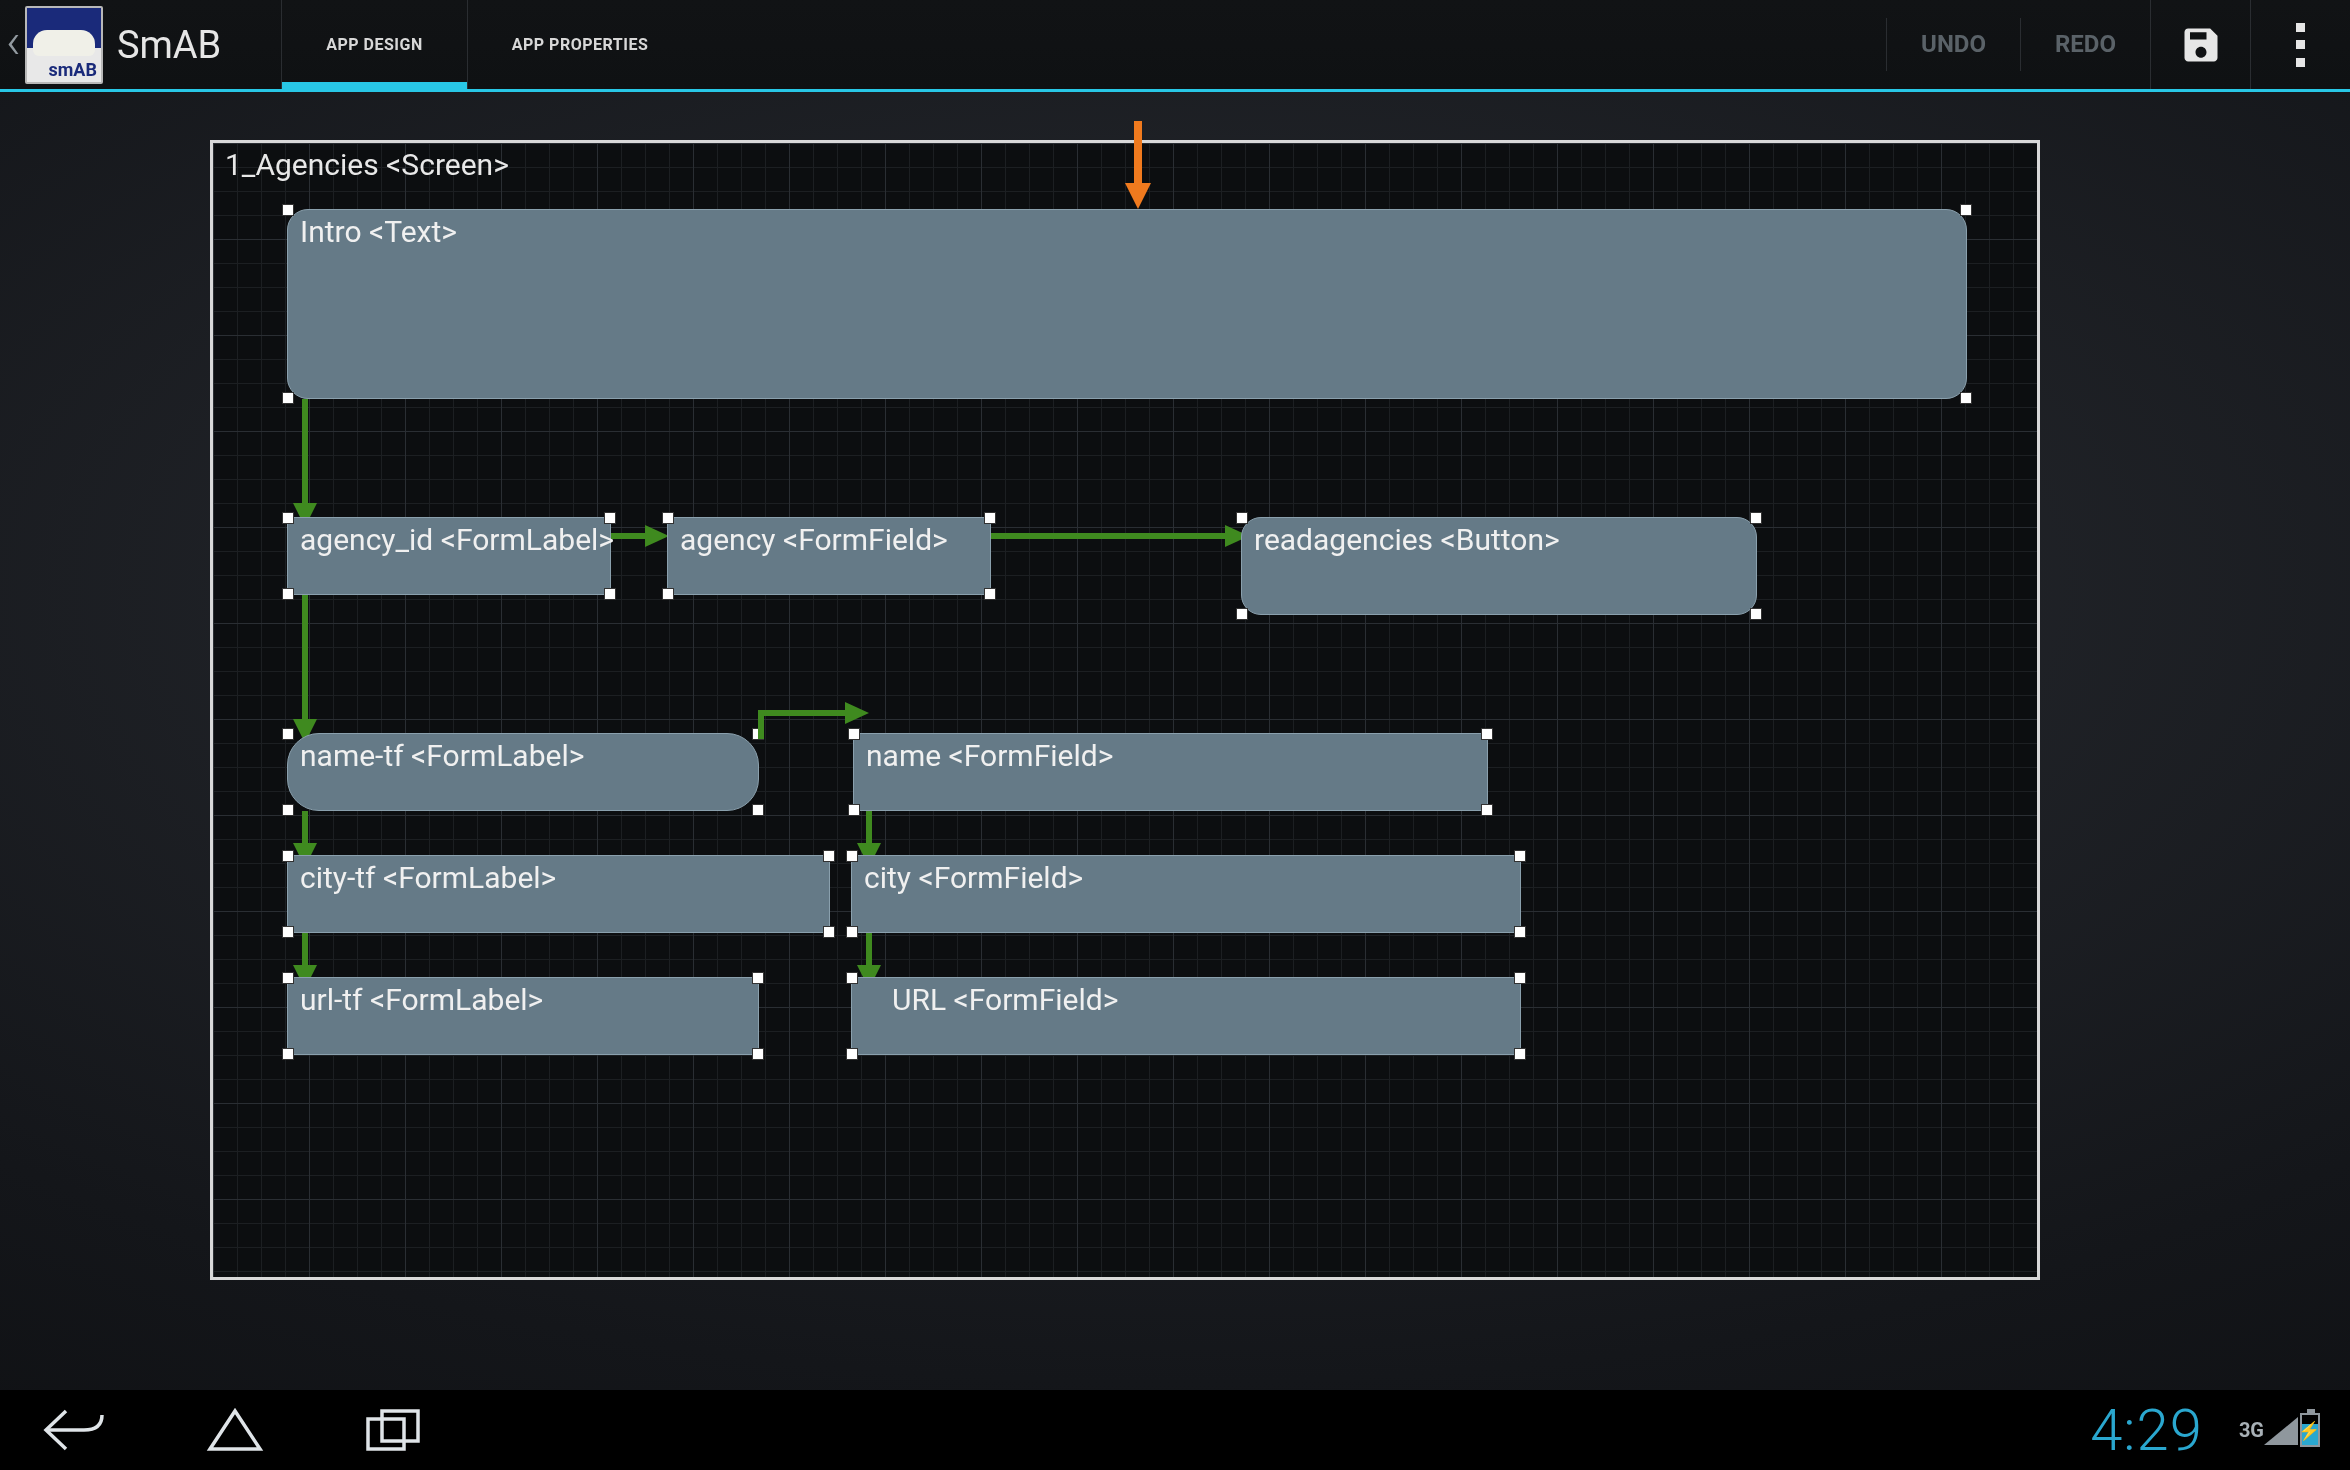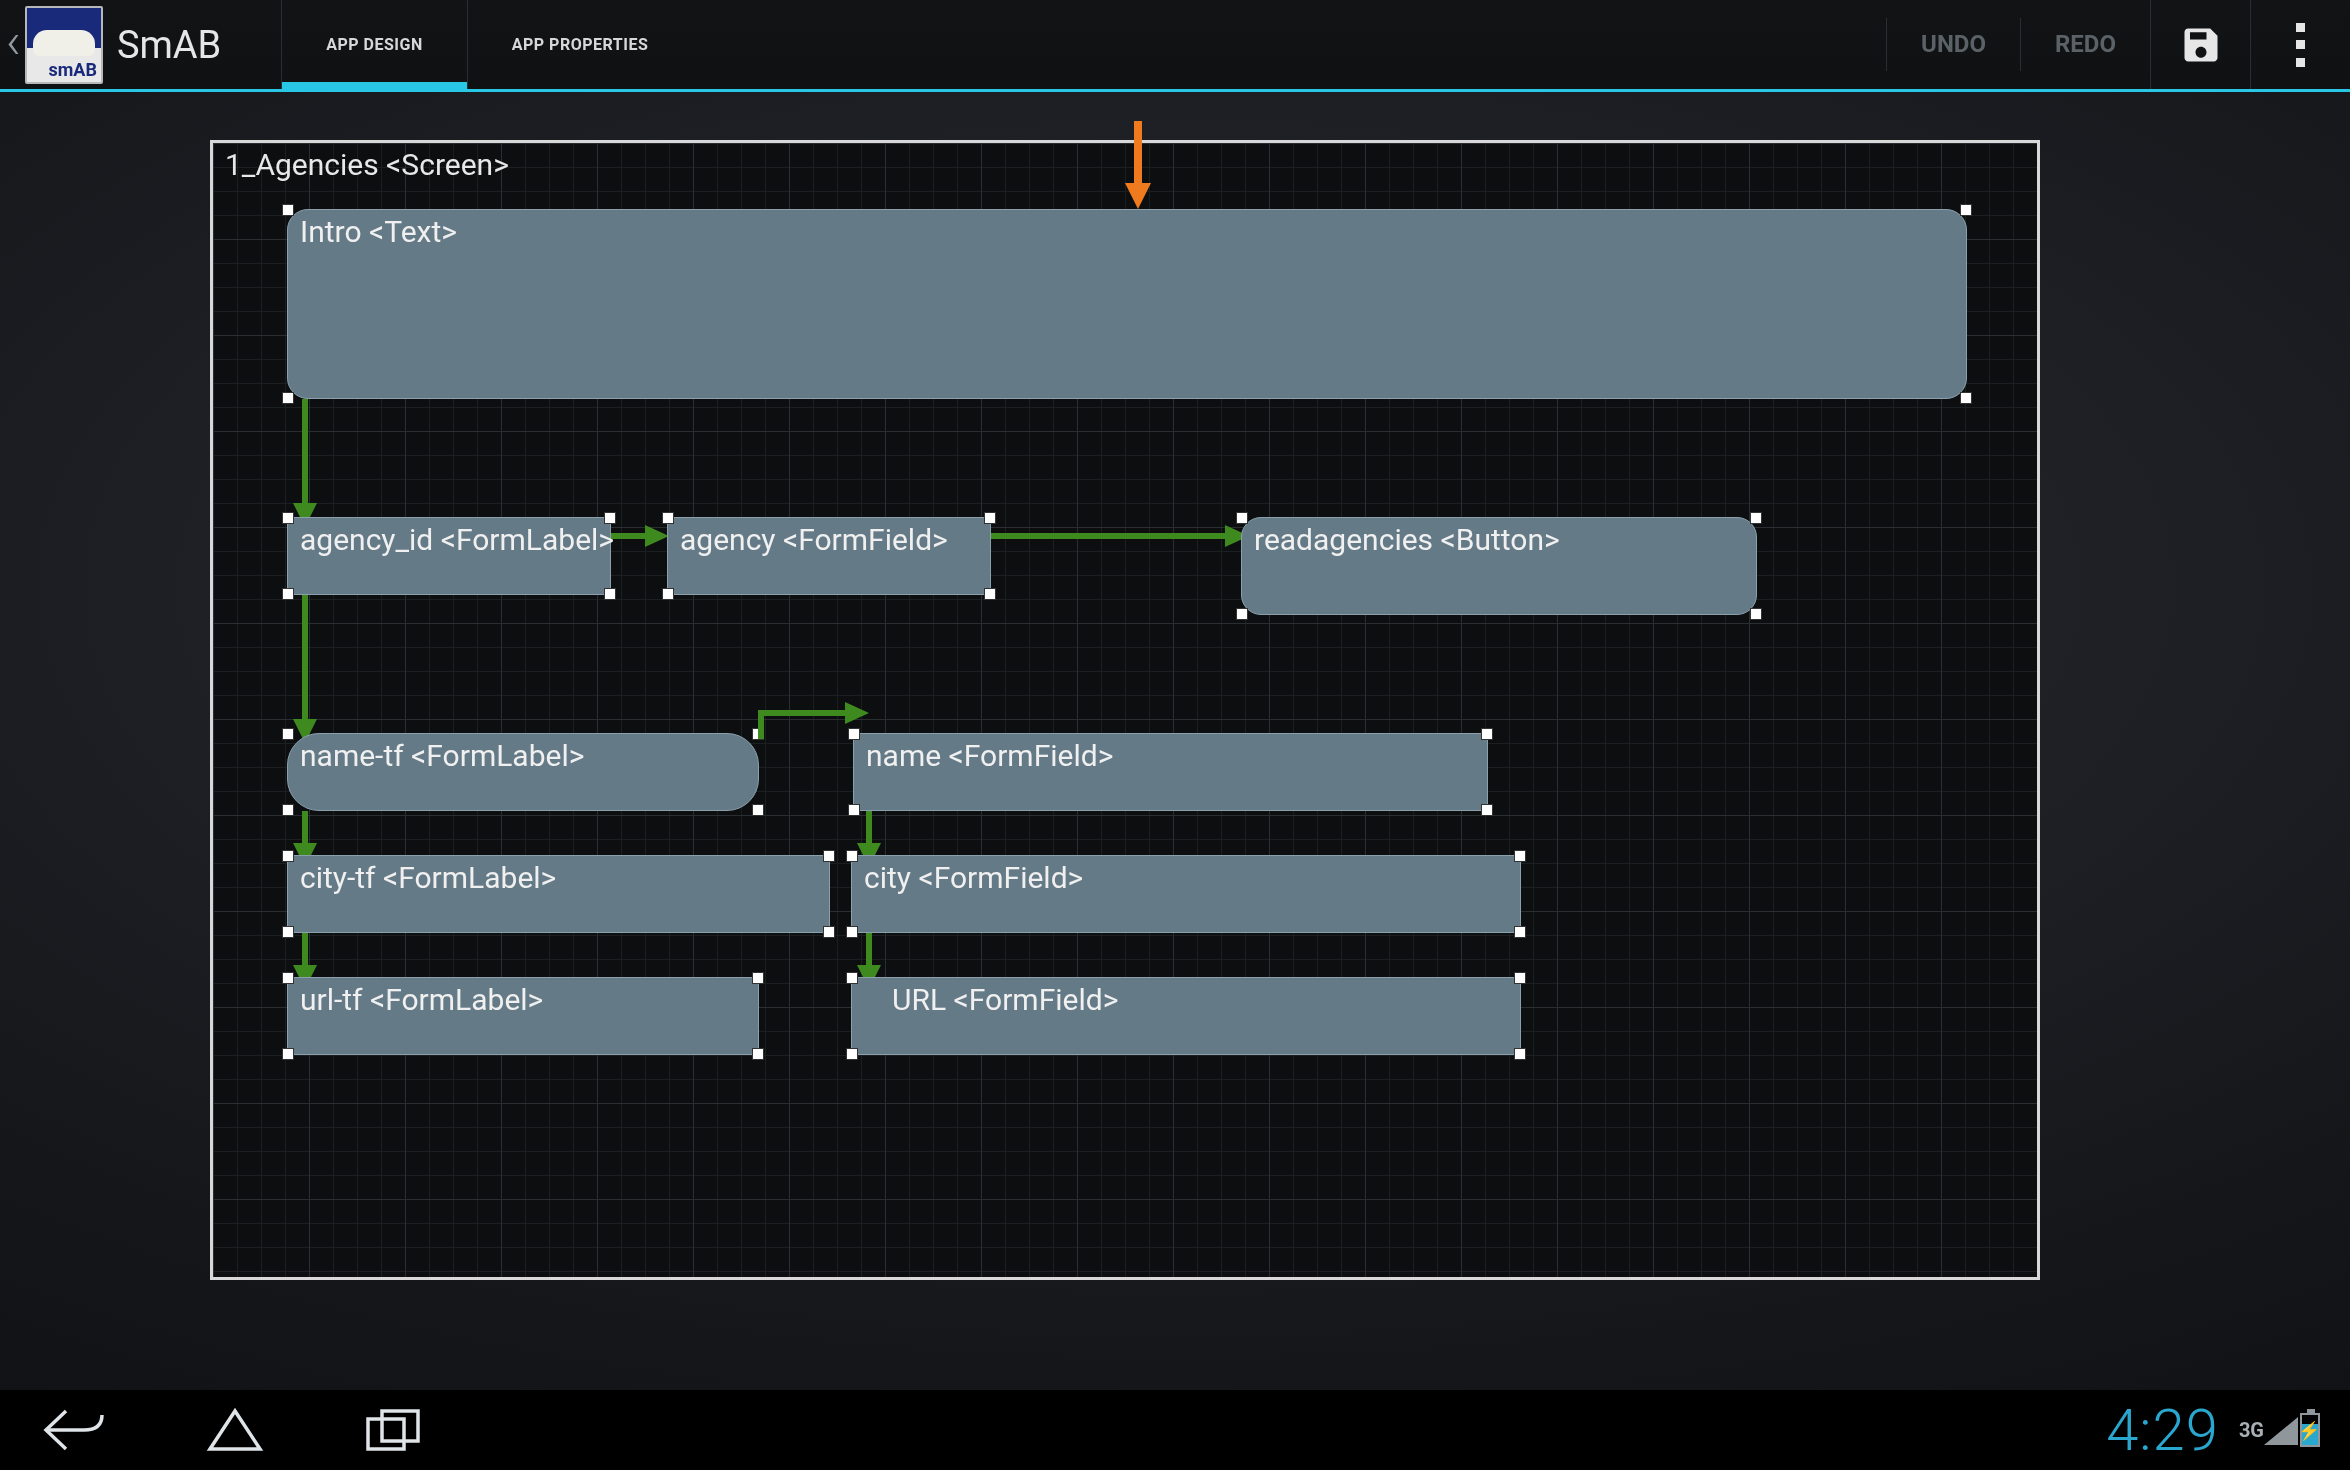--- a/index.html
+++ b/index.html
@@ -153,21 +153,21 @@
     padding: 0 30px;
   }
   .nav-icon { width: 90px; height: 54px; margin-right: 70px; display:flex; align-items:center; justify-content:center; }
   .nav-icon svg { width: 70px; height: 50px; stroke:#dfe4e8; stroke-width:3.5; fill:none; }
   .nav-spacer { flex: 1; }
   .clock {
     font-size: 58px;
     color: #2aa7cf;
     font-weight: 300;
     letter-spacing: 1px;
-    margin-right: 20px;
+    margin-right: 36px;
   }
   .status-icons { display:flex; align-items:center; }
   .sig-3g { color:#a8b0b6; font-size:20px; font-weight:700; }
   .sig-bars { width:36px; height:30px; position:relative; }
   .sig-bars::before {
     content:""; position:absolute; left:0; bottom:0;
     border-left: 0 solid transparent;
     border-right: 34px solid #8f979d;
     border-top: 28px solid transparent;
   }

